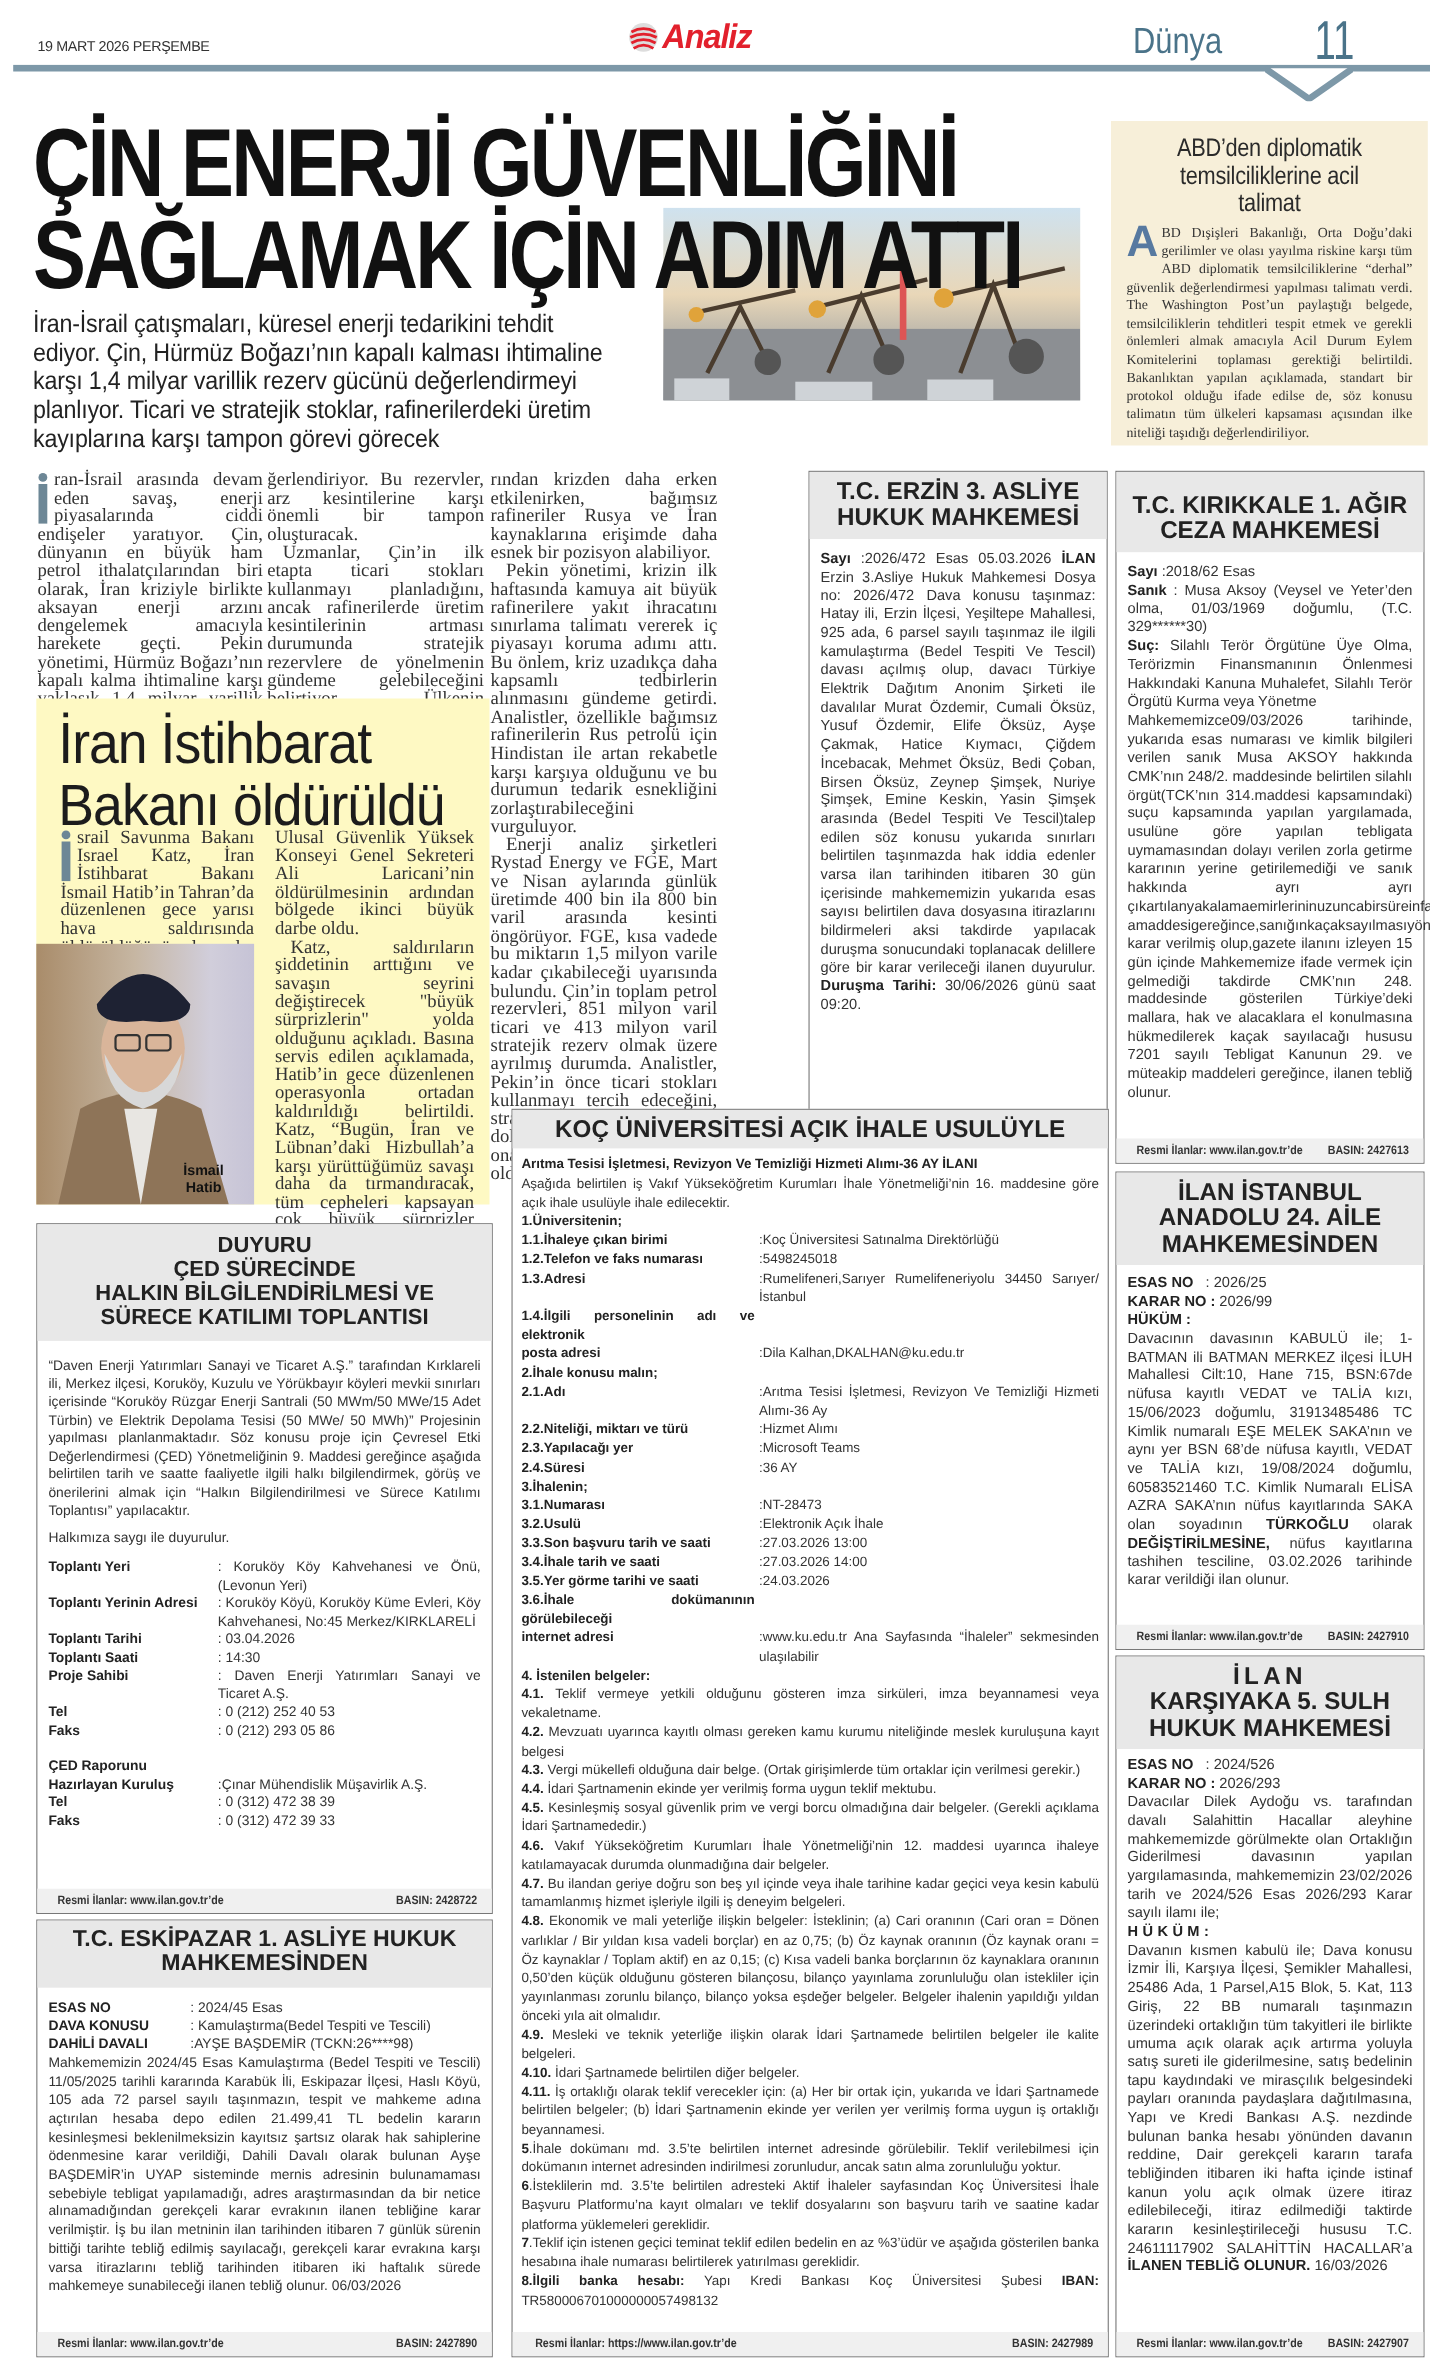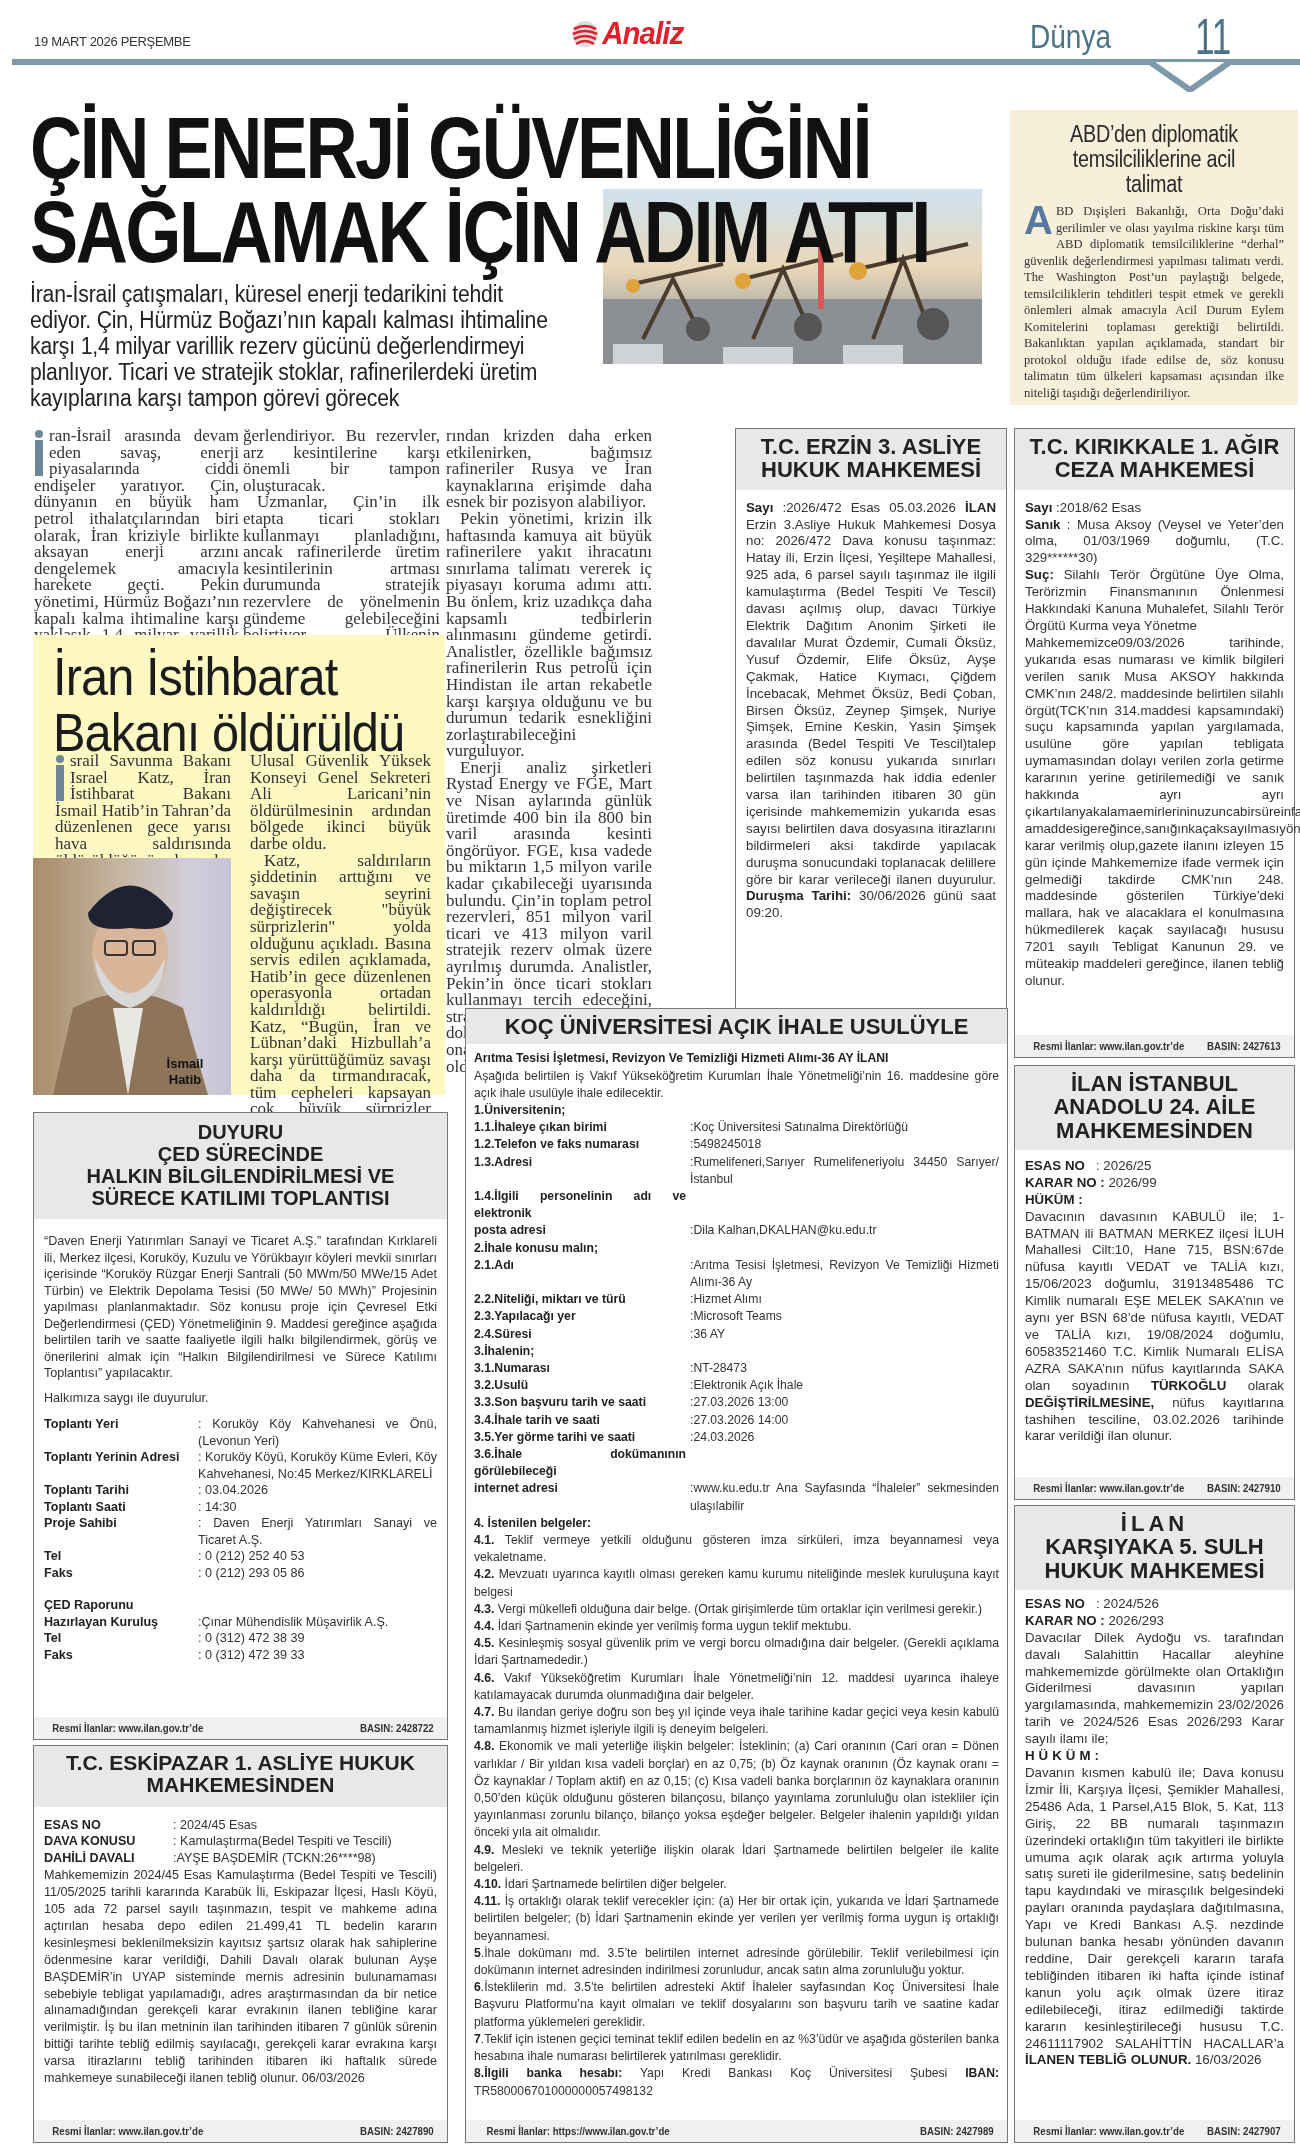--- a/index.html
+++ b/index.html
@@ -141,21 +141,21 @@
 <div class="abs lbox" style="left:735px;top:428px;width:272px;height:680px">
   <div class="lt" style="font-size:22px;padding:6px 24px 8px">T.C. ERZİN 3. ASLİYE HUKUK MAHKEMESİ</div>
   <div class="lb" style="padding-top:10px"><b>Sayı</b><span> :2026/472 Esas 05.03.2026 </span><b>İLAN</b> <span>Erzin 3.Asliye Hukuk Mahkemesi Dosya no: 2026/472 Dava konusu taşınmaz: Hatay ili, Erzin İlçesi, Yeşiltepe Mahallesi, 925 ada, 6 parsel sayılı taşınmaz ile ilgili kamulaştırma (Bedel Tespiti Ve Tescil) davası açılmış olup, davacı Türkiye Elektrik Dağıtım Anonim Şirketi ile davalılar Murat Özdemir, Cumali Öksüz, Yusuf Özdemir, Elife Öksüz, Ayşe Çakmak, Hatice Kıymacı, Çiğdem İncebacak, Mehmet Öksüz, Bedi Çoban, Birsen Öksüz, Zeynep Şimşek, Nuriye Şimşek, Emine Keskin, Yasin Şimşek arasında (Bedel Tespiti Ve Tescil)talep edilen söz konusu yukarıda sınırları belirtilen taşınmazda hak iddia edenler varsa ilan tarihinden itibaren 30 gün içerisinde mahkememizin yukarıda esas sayısı belirtilen dava dosyasına itirazlarını bildirmeleri aksi takdirde yapılacak duruşma sonucundaki toplanacak delillere göre bir karar verileceği ilanen duyurulur. </span><b>Duruşma Tarihi:</b><span> 30/06/2026 günü saat 09:20.</span></div>
   <div class="lf">
       <span>Resmi İlanlar: www.ilan.gov.tr’de</span>
       <span>BASIN: 2426520</span>
     </div>
 </div>
 
 <div class="abs lbox" style="left:1014px;top:428px;width:281px;height:630px">
-  <div class="lt" style="font-size:22px;padding:6px 8px 8px">T.C. KIRIKKALE 1. AĞIR CEZA MAHKEMESİ</div>
+  <div class="lt" style="font-size:22px;padding:18px 8px 8px">T.C. KIRIKKALE 1. AĞIR CEZA MAHKEMESİ</div>
   <div class="lb" style="padding-top:10px"><b>Sayı</b><span> :2018/62 Esas</span><br><b>Sanık</b><span> : Musa Aksoy (Veysel ve Yeter’den olma, 01/03/1969 doğumlu, (T.C. 329******30)</span><br><b>Suç:</b><span> Silahlı Terör Örgütüne Üye Olma, Terörizmin Finansmanının Önlenmesi Hakkındaki Kanuna Muhalefet, Silahlı Terör Örgütü Kurma veya Yönetme</span><br><span>Mahkememizce09/03/2026 tarihinde, yukarıda esas numarası ve kimlik bilgileri verilen sanık Musa AKSOY hakkında CMK’nın 248/2. maddesinde belirtilen silahlı örgüt(TCK’nın 314.maddesi kapsamındaki) suçu kapsamında yapılan yargılamada, usulüne göre yapılan tebligata uymamasından dolayı verilen zorla getirme kararının yerine getirilemediği ve sanık hakkında ayrı ayrı çıkartılanyakalamaemirlerininuzuncabirsüreinfazedilmediğianlaşılmakla,CMK’nın247/2-amaddesigereğince,sanığınkaçaksayılmasıyönünde karar verilmiş olup,gazete ilanını izleyen 15 gün içinde Mahkememize ifade vermek için gelmediği takdirde CMK’nın 248. maddesinde gösterilen Türkiye’deki mallara, hak ve alacaklara el konulmasına hükmedilerek kaçak sayılacağı hususu 7201 sayılı Tebligat Kanunun 29. ve müteakip maddeleri gereğince, ilanen tebliğ olunur.</span></div>
   <div class="lf">
       <span>Resmi İlanlar: www.ilan.gov.tr’de</span>
       <span>BASIN: 2427613</span>
     </div>
 </div>
 
 <div class="abs lbox" style="left:1014px;top:1065px;width:281px;height:435px">
   <div class="lt" style="font-size:22px;padding:6px 20px 8px">İLAN İSTANBUL ANADOLU 24. AİLE MAHKEMESİNDEN</div>
   <div class="lb" style="padding-top:8px"><b>ESAS NO</b>&nbsp;&nbsp;&nbsp;<span>: 2026/25</span><br><b>KARAR NO :</b><span> 2026/99</span><br><b>HÜKÜM :</b><br><span>Davacının davasının KABULÜ ile; 1-BATMAN ili BATMAN MERKEZ ilçesi İLUH Mahallesi Cilt:10, Hane 715, BSN:67de nüfusa kayıtlı VEDAT ve TALİA kızı, 15/06/2023 doğumlu, 31913485486 TC Kimlik numaralı EŞE MELEK SAKA’nın ve aynı yer BSN 68’de nüfusa kayıtlı, VEDAT ve TALİA kızı, 19/08/2024 doğumlu, 60583521460 T.C. Kimlik Numaralı ELİSA AZRA SAKA’nın nüfus kayıtlarında SAKA olan soyadının </span><b>TÜRKOĞLU</b><span> olarak </span><b>DEĞİŞTİRİLMESİNE,</b><span> nüfus kayıtlarına tashihen tesciline, 03.02.2026 tarihinde karar verildiği ilan olunur.</span></div>

